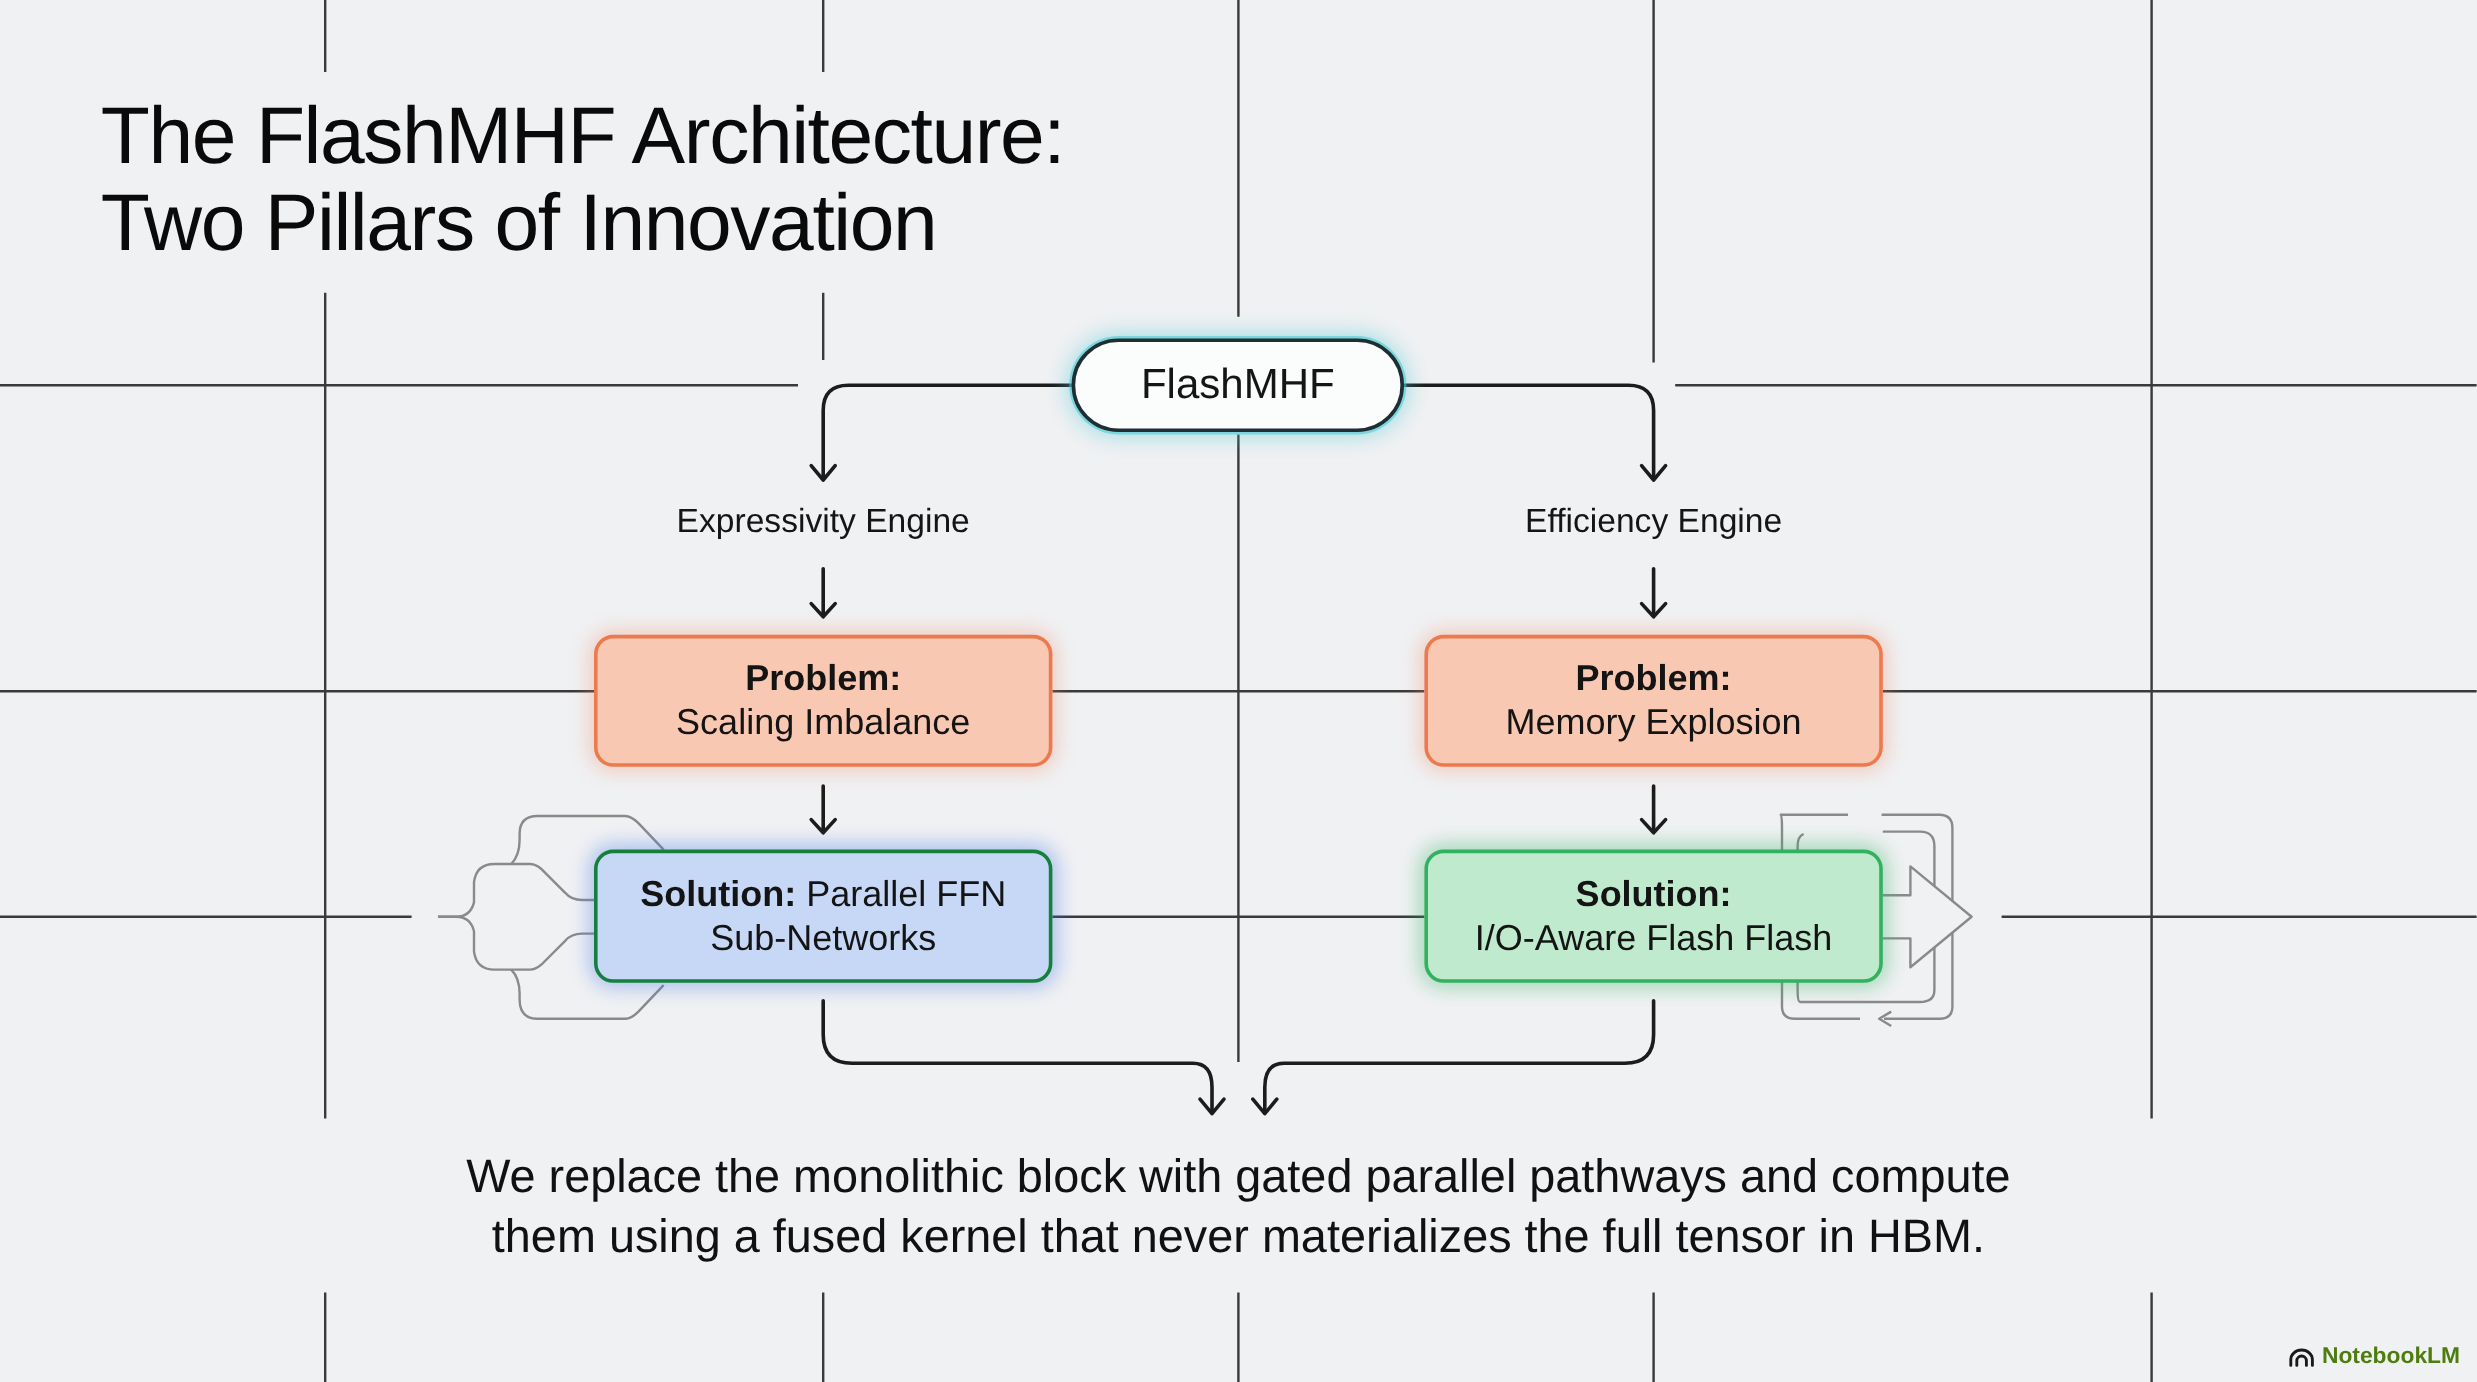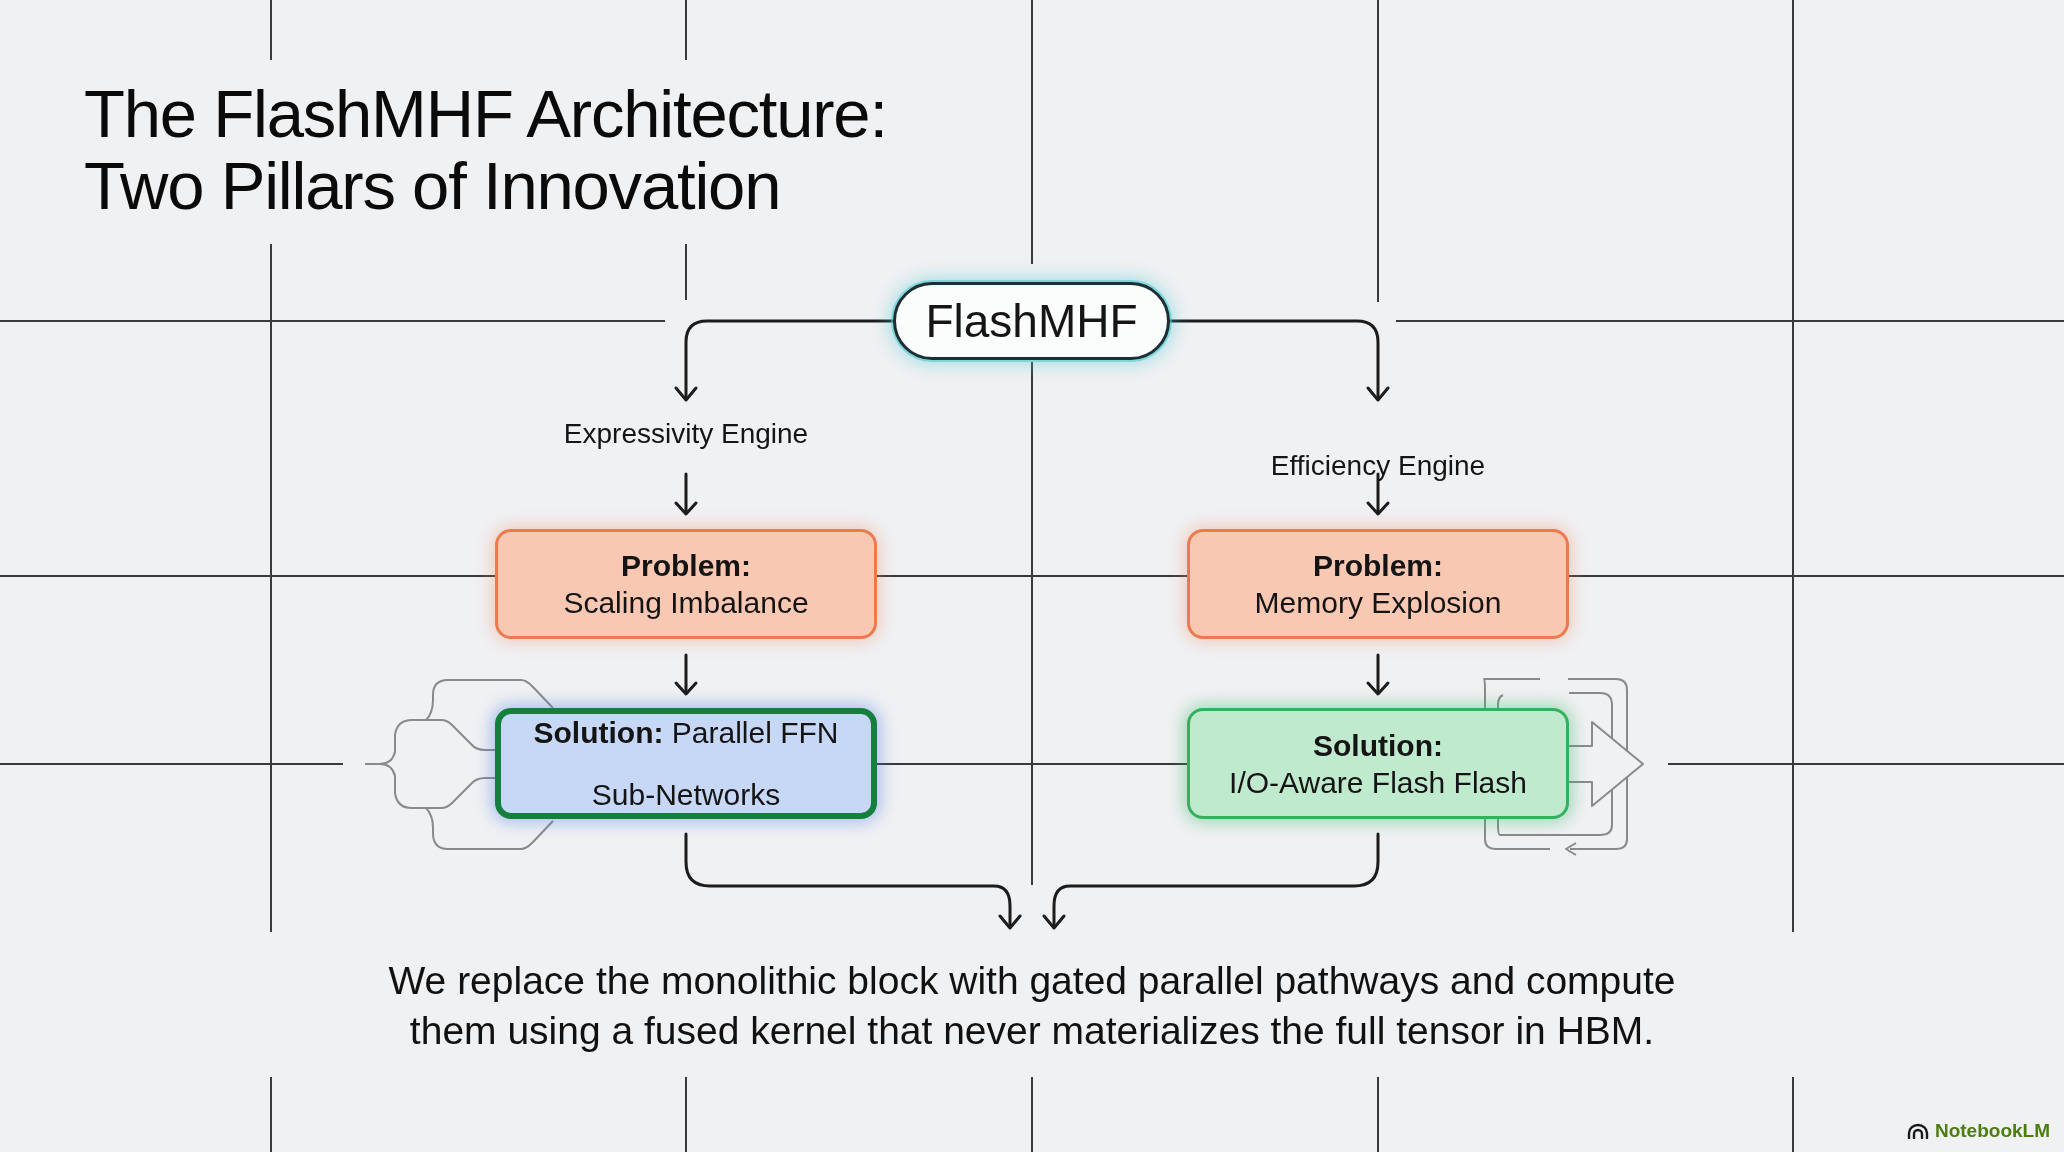--- a/index.html
+++ b/index.html
@@ -19,44 +19,43 @@
     color: #0a0a0a; z-index: 3;
   }
   .title span { display: block; }
 
   .root-pill {
     position: absolute; left: 893px; top: 282px; width: 277px; height: 78px;
     box-sizing: border-box; border: 3px solid #1d2f33; border-radius: 40px;
     background: #fbfcfc;
     box-shadow: 0 0 0 2px rgba(70,200,210,0.55), 0 0 18px 4px rgba(70,200,210,0.45);
     display: flex; align-items: center; justify-content: center;
-    font-size: 46px; color: #151515; z-index: 3;
+    font-size: 35px; color: #151515; z-index: 3;
   }
 
   .engine-label {
     position: absolute; width: 500px; text-align: center;
     font-size: 28px; color: #151515; z-index: 3;
   }
   .engine-left { left: 436px; top: 418px; }
-  .engine-right { left: 1128px; top: 418px; margin-top: 32px; }
+  .engine-right { left: 1128px; top: 418px; }
 
   .box {
     position: absolute; box-sizing: border-box; border-radius: 16px;
     display: flex; flex-direction: column; align-items: center; justify-content: center;
     text-align: center; font-size: 30px; line-height: 37px; color: #141414; z-index: 3;
   }
   .box b { font-weight: 700; }
   .problem {
     background: #f8c8b2; border: 3px solid #ec7a4f;
     box-shadow: 0 0 16px 3px rgba(240,130,90,0.35);
   }
   .sol-blue {
-    background: #c7d8f7; border: 6px solid #15803d;
+    background: #c7d8f7; border: 3px solid #15803d;
     box-shadow: 0 0 16px 4px rgba(70,120,230,0.40);
-    justify-content: space-between;
   }
   .sol-green {
     background: #bfeacd; border: 3px solid #32b15e;
     box-shadow: 0 0 16px 4px rgba(50,180,100,0.40);
   }
   .p-left { left: 495px; top: 529px; width: 382px; height: 110px; }
   .p-right { left: 1187px; top: 529px; width: 382px; height: 110px; }
   .s-left { left: 495px; top: 708px; width: 382px; height: 111px; }
   .s-right { left: 1187px; top: 708px; width: 382px; height: 111px; }
 

